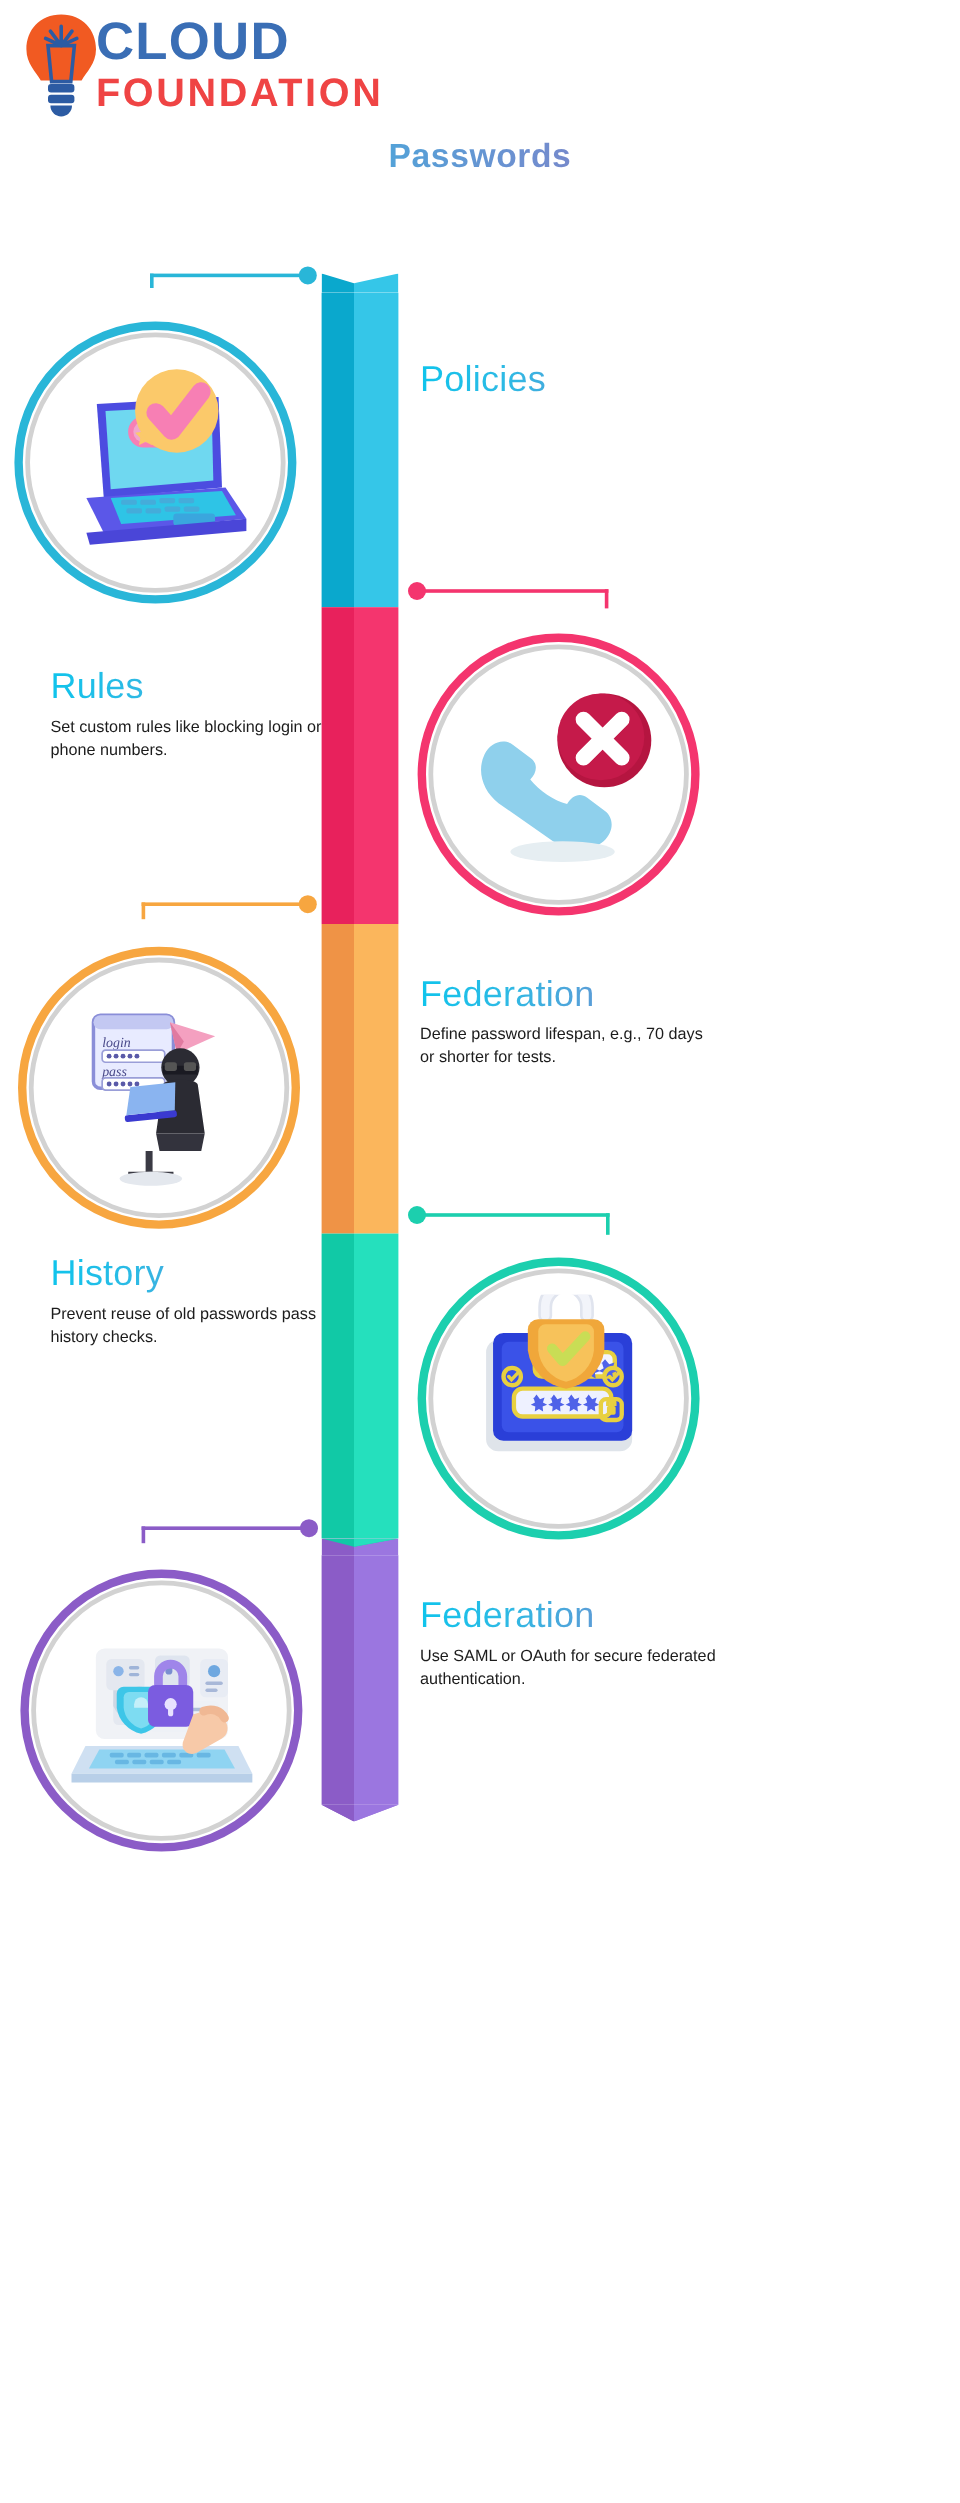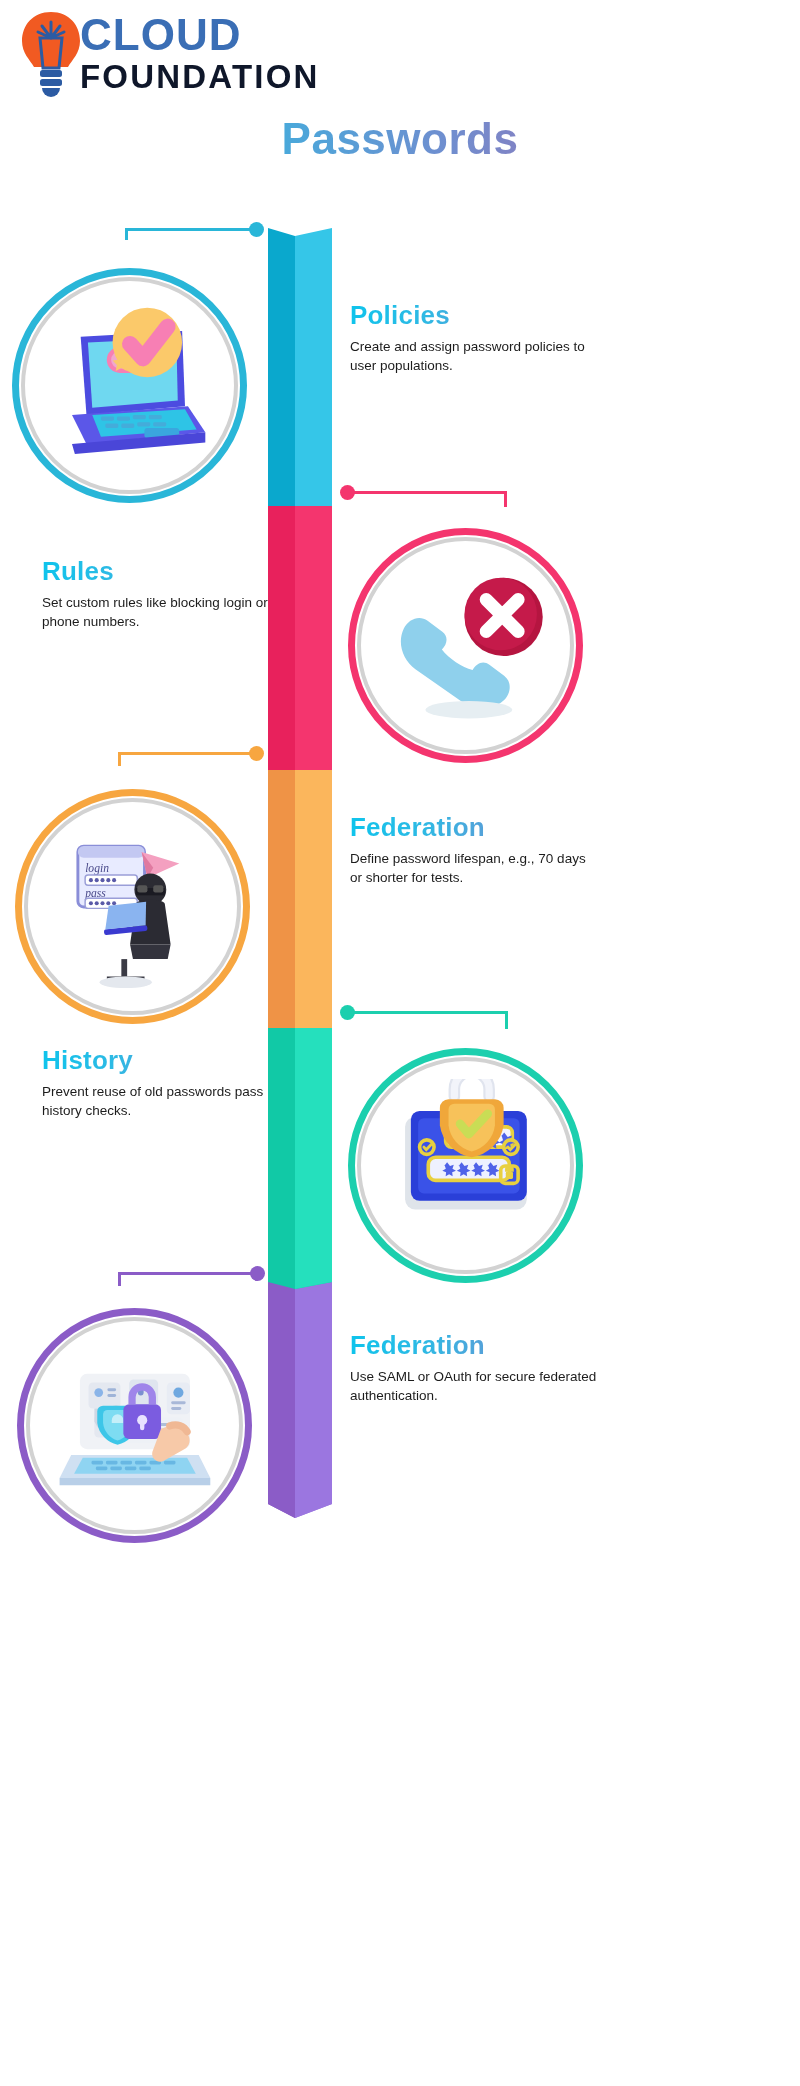--- a/index.html
+++ b/index.html
@@ -13,29 +13,29 @@
 
   
   #logo { position: absolute; left: 18px; top: 8px; width: 360px; height: 92px; }
   #logo .bulb { position: absolute; left: 0; top: 2px; width: 66px; height: 88px; }
   #logo .wordmark { position: absolute; left: 62px; top: 4px; }
   #logo .w1 {
     font-size: 44px; font-weight: bold; color: #3a6eb5;
     letter-spacing: 1px; line-height: 46px;
   }
   #logo .w2 {
-    font-size: 33px; font-weight: bold; color: #0f172a;
+    font-size: 33px; font-weight: bold; color: #ef4444;
     letter-spacing: 2.2px; line-height: 38px;
   }
 
   
   #page-title {
     position: absolute; left: 0; top: 114px; width: 800px;
     text-align: center;
-    font-size: 44px; font-weight: bold; letter-spacing: .5px;
+    font-size: 28px; font-weight: bold; letter-spacing: .5px;
     background: linear-gradient(90deg,#12c6ea 0%,#36b6e0 25%,#6e8fd0 55%,#9a72b4 80%,#a86fa8 100%);
     -webkit-background-clip: text; background-clip: text;
     -webkit-text-fill-color: transparent; color: transparent;
   }
 
   
   #ribbon { position: absolute; left: 268px; top: 228px; width: 64px; height: 1290px; }
   .seg { position: absolute; left: 0; width: 64px; display: flex; }
   .seg .dark { width: 27px; height: 100%; }
   .seg .light { width: 37px; height: 100%; }
@@ -60,21 +60,21 @@
   .conn { position: absolute; }
   .conn .h { position: absolute; height: 3px; }
   .conn .v { position: absolute; width: 3px; }
   .conn .dot {
     position: absolute; width: 15px; height: 15px; border-radius: 50%;
   }
 
   
   .tblock { position: absolute; width: 250px; }
   .tblock h2 {
-    font-size: 26px; font-weight: bold; letter-spacing: .2px; margin-bottom: 7px;
+    font-size: 30px; font-weight: normal; letter-spacing: .2px; margin-bottom: 7px;
     background: linear-gradient(90deg,#0fc4ec 0%,#2fb9e4 30%,#6d92d2 70%,#8e86c0 100%);
     -webkit-background-clip: text; background-clip: text;
     -webkit-text-fill-color: transparent; color: transparent;
   }
   .tblock p { font-size: 13.5px; line-height: 18.5px; color: #1c1c1c; }
   .tblock.right { left: 350px; }
   .tblock.left  { left: 42px; }
 </style>
 </head>
 <body>
@@ -173,21 +173,20 @@
           <rect x="76" y="85" width="9" height="3" rx="1"></rect>
       </g>
       <rect x="70" y="89" width="24" height="7" rx="2" fill="#3aa6de"></rect>
       <path d="M20 100 L112 92 L112 99 L22 107 Z" fill="#4a46d8"></path>
       <circle cx="72" cy="30" r="24" fill="#fbc96a"></circle>
       <path d="M60 31 L69 41 L86 19" stroke="#f77fb4" stroke-width="11" fill="none" stroke-linecap="round" stroke-linejoin="round"></path>
     </svg>
   </div>
   <div class="tblock right" style="top:300px">
     <h2>Policies</h2>
-    <p>Create and assign password policies to user populations.</p>
   </div>
 
   <div class="conn" style="left:332px;top:491px;width:180px;height:12px">
     <div class="h" style="left:10px;top:0;width:165px;background:#f4356e"></div>
     <div class="v" style="left:172px;top:0;height:16px;background:#f4356e"></div>
     <div class="dot" style="left:8px;top:-6px;background:#f4356e"></div>
   </div>
   <div class="circle" style="left:348px;top:528px;width:235px;height:235px">
     <div class="ring-outer" style="border:7px solid #f4356e;border-radius:50%"></div>
     <div class="ring-gray"></div>

